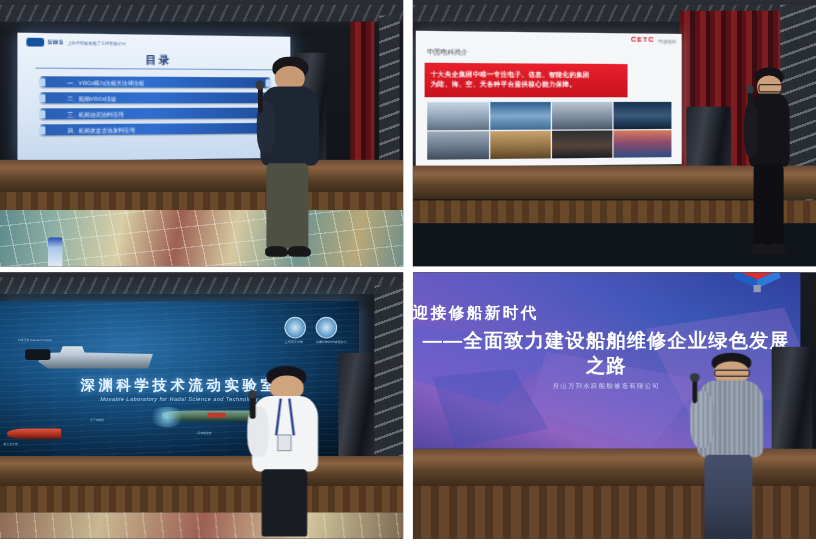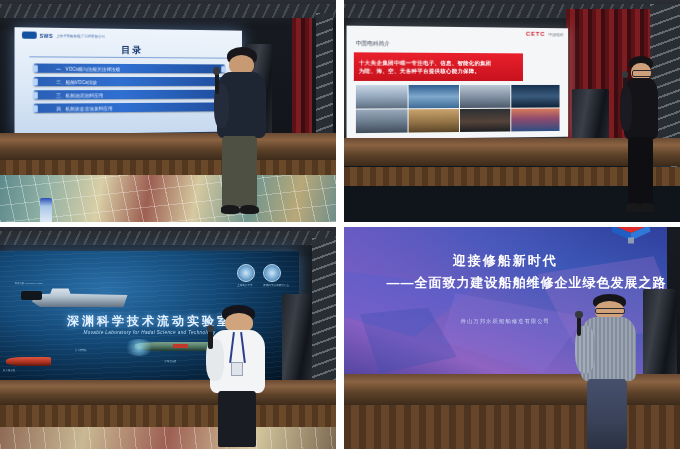--- a/index.html
+++ b/index.html
@@ -122,24 +122,24 @@
   .s3 .glow{position:absolute;border-radius:50%;
             background:radial-gradient(circle,rgba(150,225,255,.8) 0%,rgba(60,150,220,0) 70%);}
   .s3 .tiny{position:absolute;font-size:2.4px;color:#9ec4e0;white-space:nowrap;}
 
   
   .s4{background:
       linear-gradient(135deg,rgba(120,90,200,.55) 0%,rgba(40,80,180,0) 55%),
       linear-gradient(200deg,#2f3f9c 0%,#3e58b8 30%,#6a5fc0 58%,#8f63c2 78%,#4a3f96 100%);}
   .s4 .poly{position:absolute;opacity:.33;}
   .s4 .logo4{position:absolute;right:4%;top:-8%;width:46px;height:30px;}
-  .s4 .t1{position:absolute;left:0;top:17%;width:100%;text-align:center;
+  .s4 .t1{position:absolute;left:0;top:17%;width:100%;
           font-size:13px;font-weight:bold;color:#ffffff;letter-spacing:2px;}
-  .s4 .t2{position:absolute;left:0;top:32%;width:100%;text-align:right;
-          font-size:13px;font-weight:bold;color:#ffffff;letter-spacing:1px;}
+  .s4 .t2{position:absolute;left:0;top:32%;width:100%;text-align:center;
+          font-size:16px;font-weight:bold;color:#ffffff;letter-spacing:1px;}
   .s4 .t3{position:absolute;left:0;top:62%;width:100%;text-align:center;
           font-size:5.4px;color:#cfd6f2;letter-spacing:1px;}
 </style>
 </head>
 <body>
 
 <div class="grid">
 
   <div class="photo">
     <div class="wall"></div>

